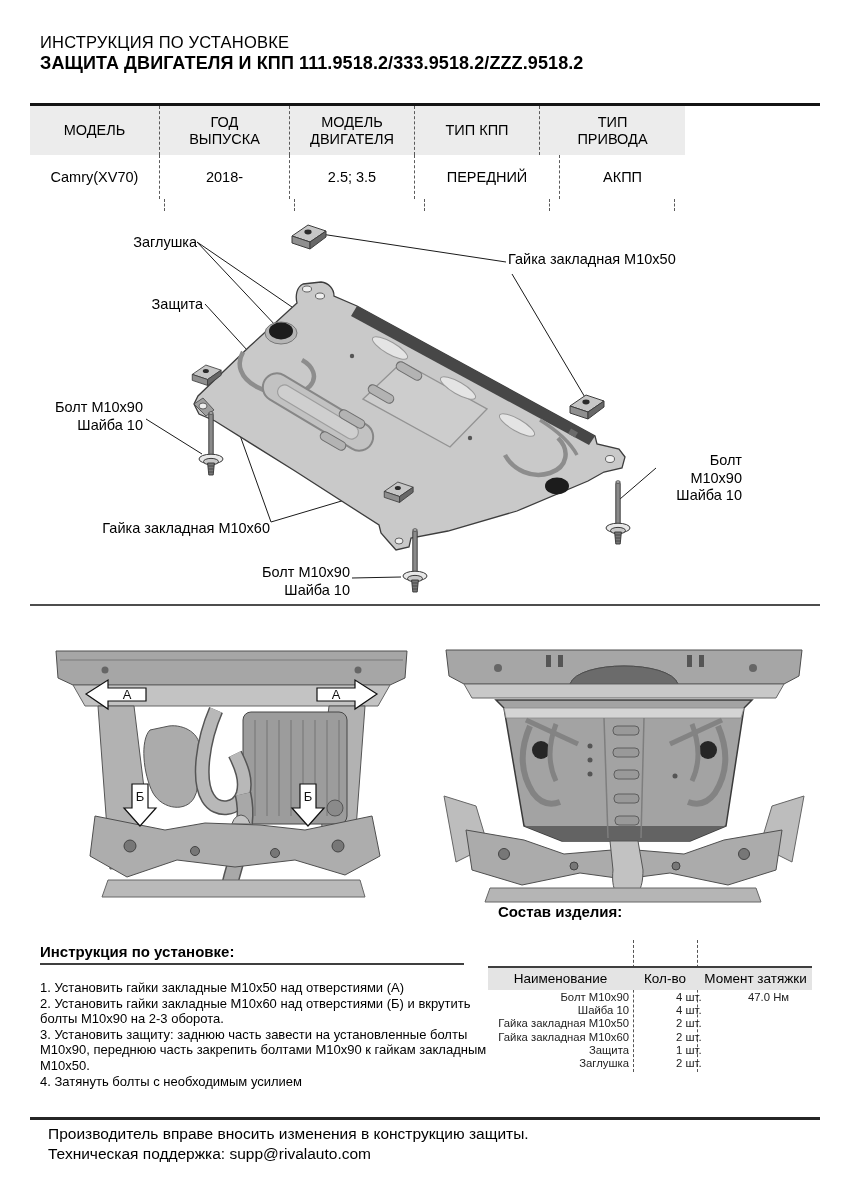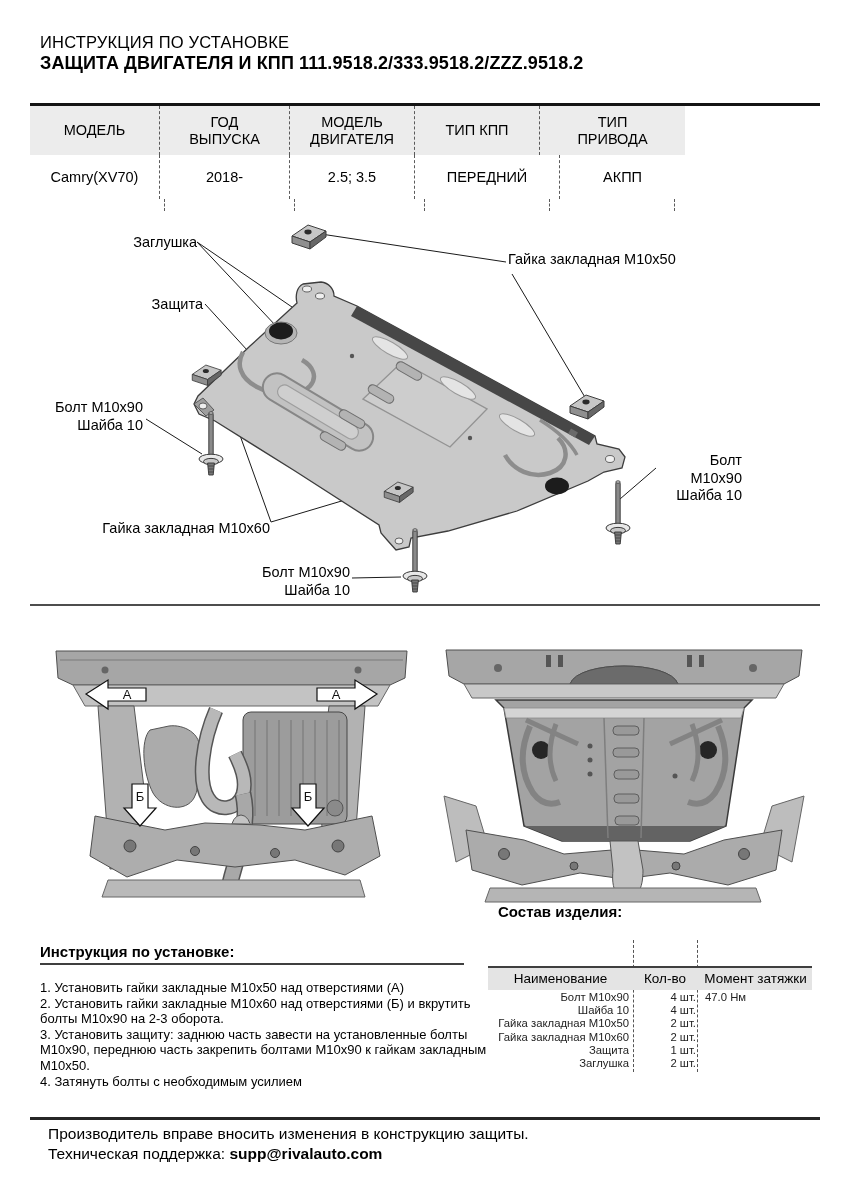--- a/index.html
+++ b/index.html
@@ -32,27 +32,27 @@
   
   .sec-head{font-size:15px;font-weight:bold;}
   .rule{height:2px;background:#3f3f3f;}
   .instr-items{left:40px;top:980px;width:447px;font-size:13px;line-height:15.6px;}
   .parts-band{left:488px;top:966px;width:324px;height:22px;background:#e4e4e4;border-top:2px solid #3f3f3f;}
   .phead{position:absolute;top:3px;font-size:13.5px;text-align:center;}
   .pdash{border-left:1px dashed #555;width:0;height:132px;top:940px;}
   .parts-rows{left:488px;top:991px;width:324px;font-size:11.3px;line-height:13.2px;color:#222;}
   .prow{display:flex;}
   .pname{width:141px;text-align:right;padding-right:4px;}
-  .pqty{width:63px;text-align:right;}
+  .pqty{width:63px;text-align:left;margin-left:43px;}
   .ptorq{padding-left:9px;}
 
   
   .footer-rule{left:30px;top:1117px;width:790px;height:3px;background:#262626;}
   .f-line{font-size:15.5px;margin-left:8px;}
-  .f-bold{font-weight:bold;}
+  .f-bold{font-weight:normal;}
 
   svg text{font-family:"Liberation Sans",sans-serif;}
 </style>
 </head>
 <body>
 
 <div class="page">
 
   <div class="abs title1">ИНСТРУКЦИЯ ПО УСТАНОВКЕ</div>
   <div class="abs title2">ЗАЩИТА ДВИГАТЕЛЯ И КПП 111.9518.2/333.9518.2/ZZZ.9518.2</div>

